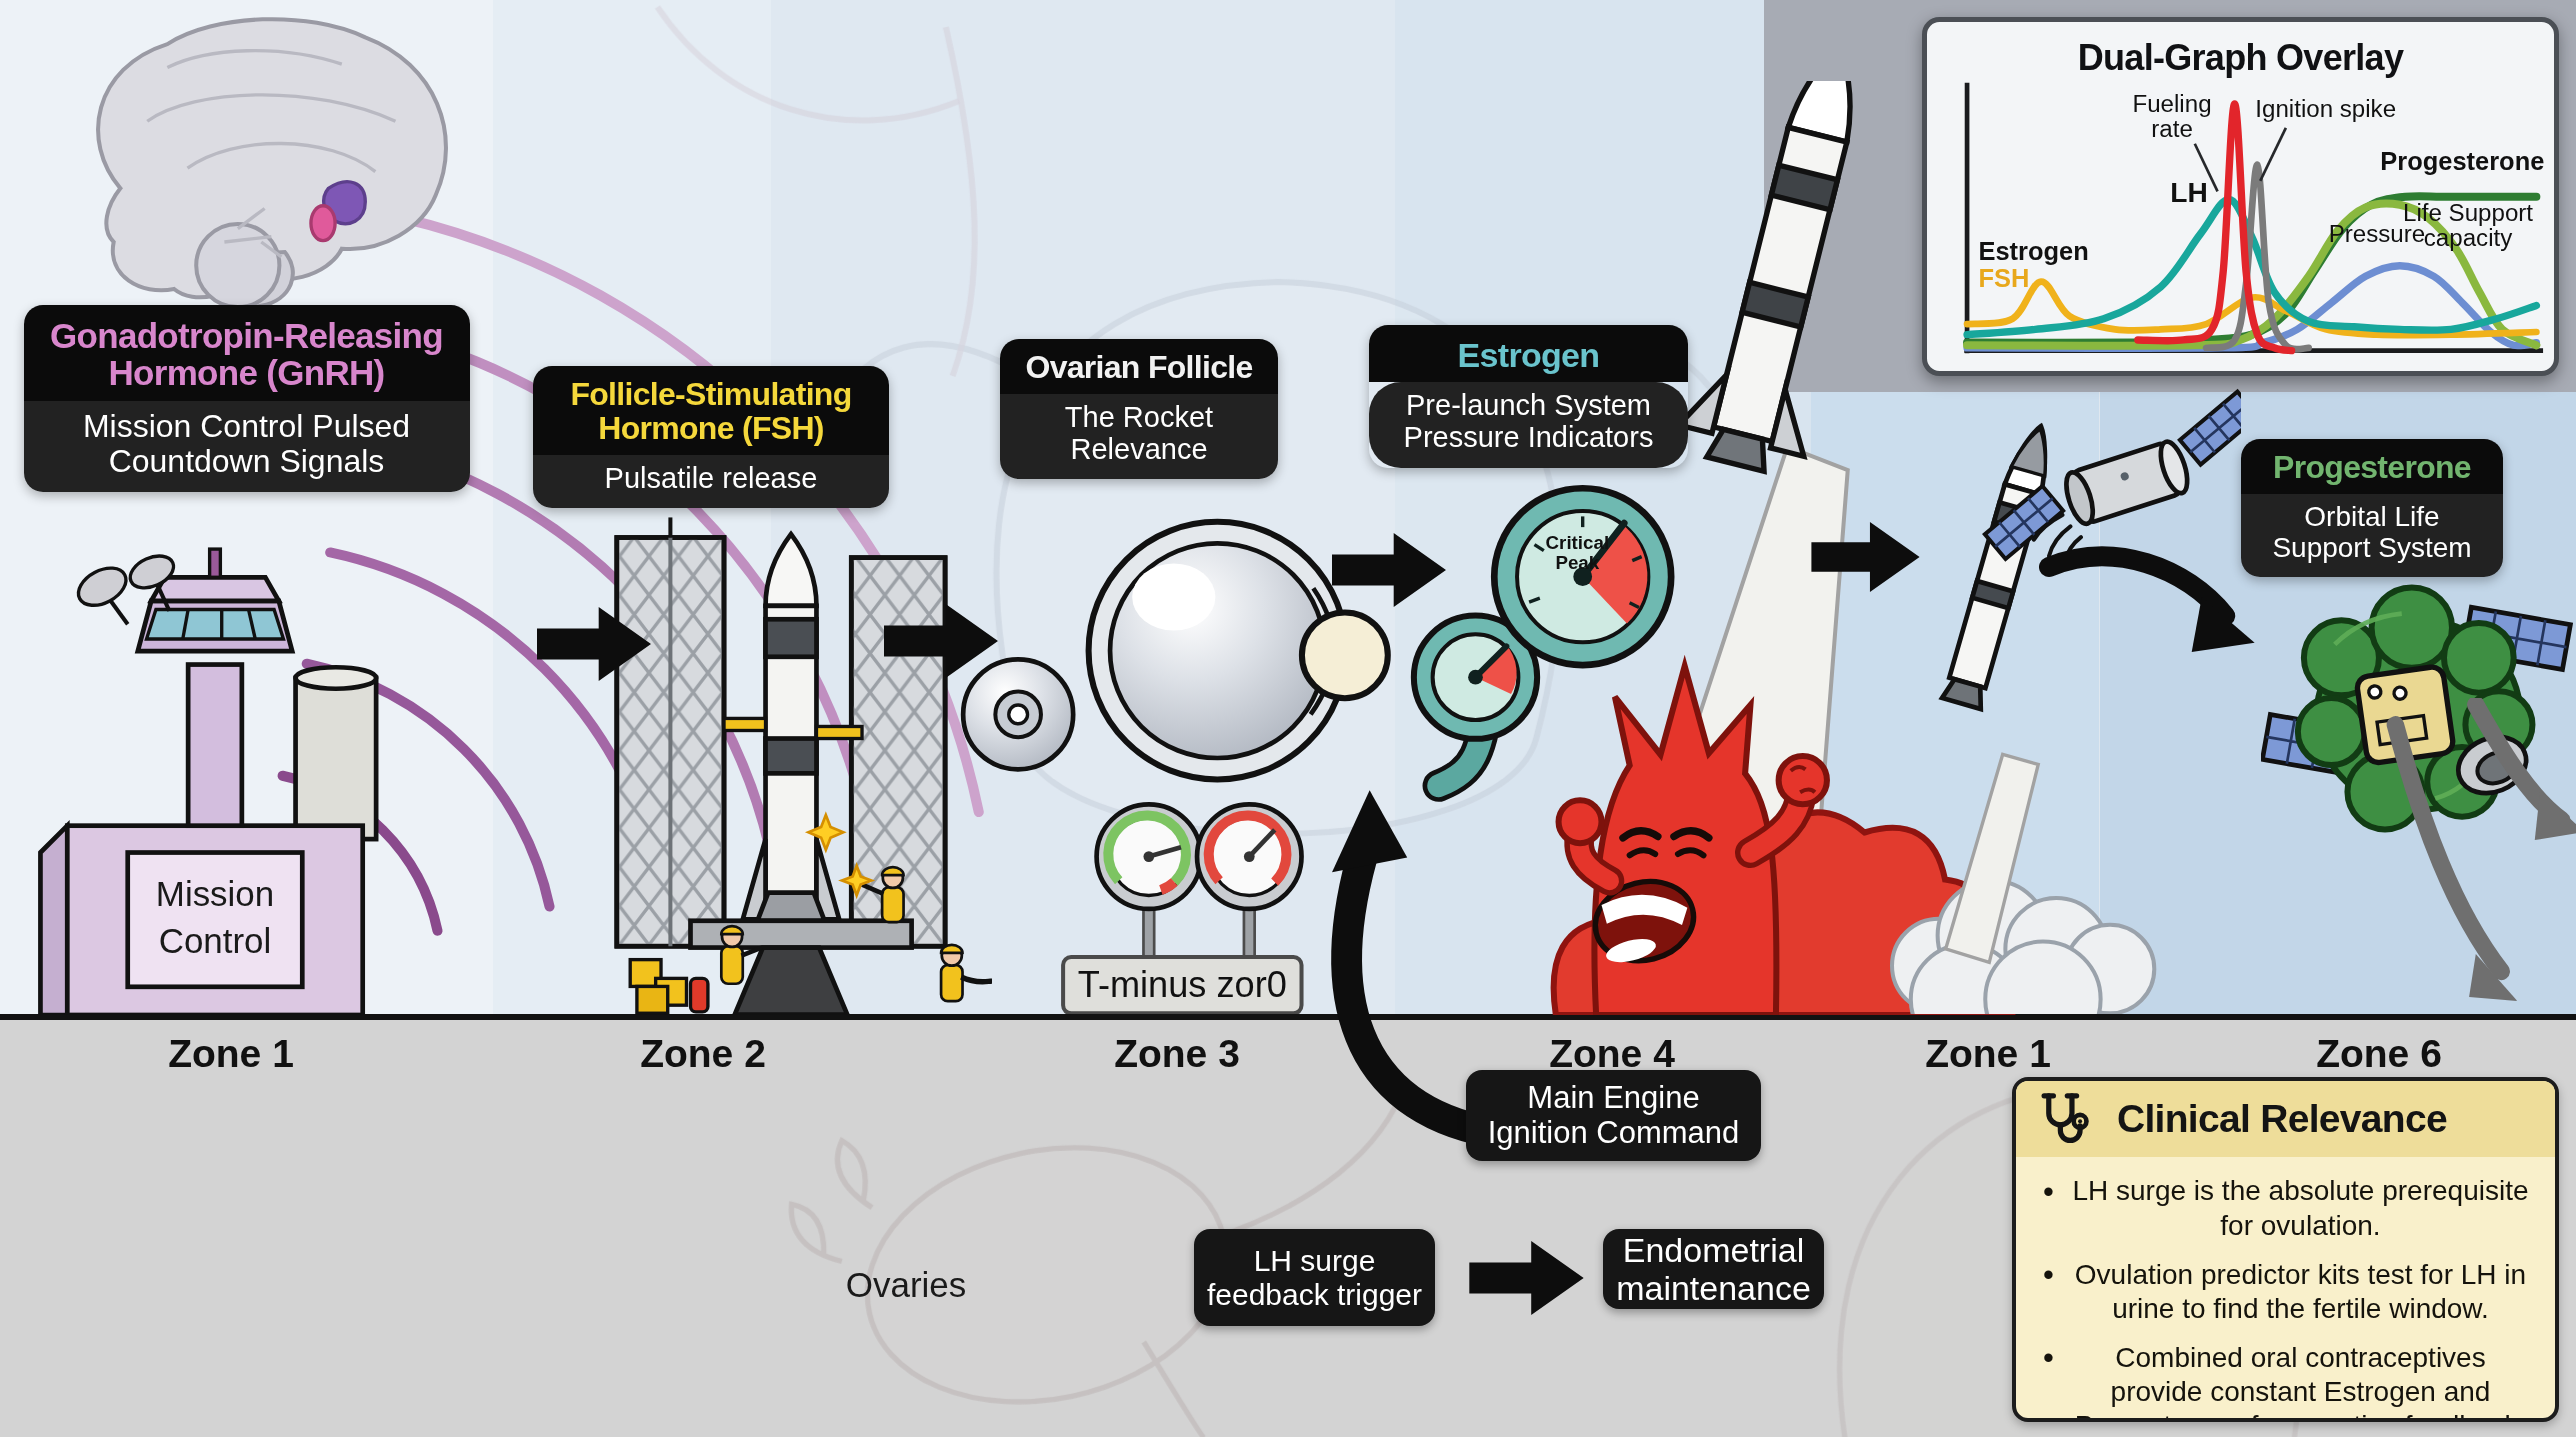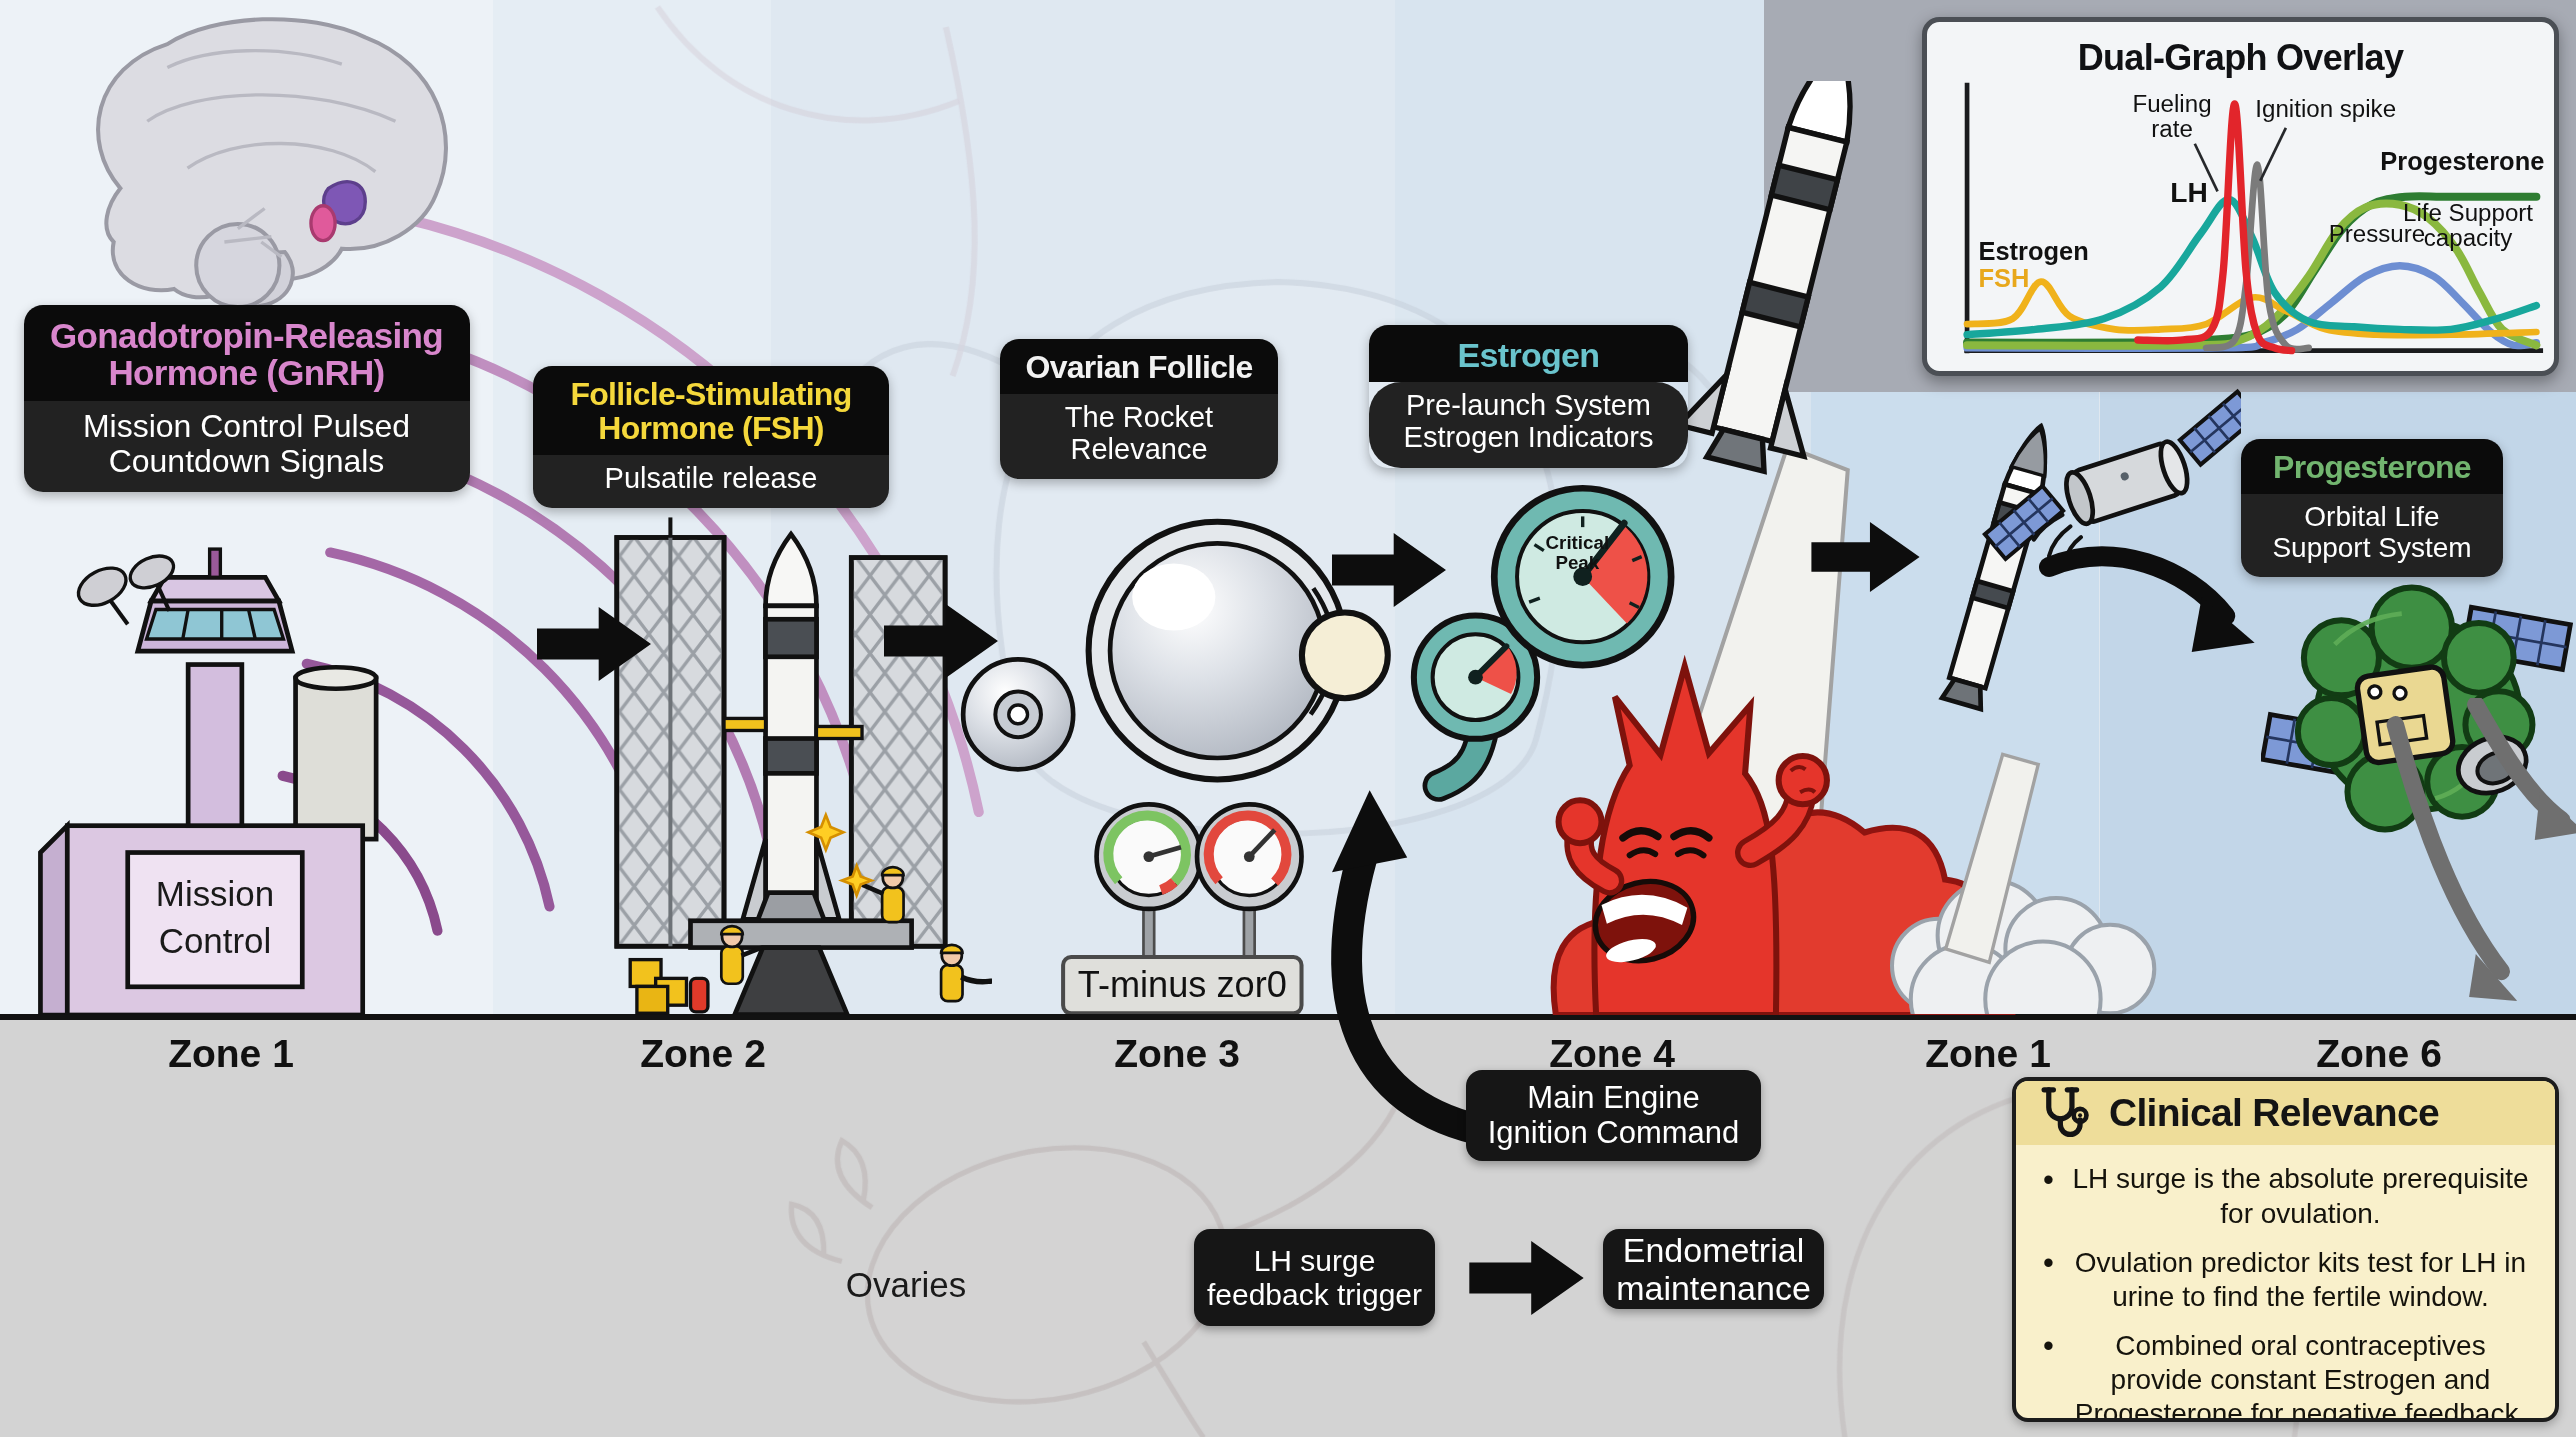--- a/index.html
+++ b/index.html
@@ -22,21 +22,21 @@
   
   .panel{position:absolute;left:1922px;top:17px;width:637px;height:359px;background:#f3f5f7;
          border:5.4px solid #4b4f55;border-radius:17.4px;box-sizing:border-box;
          box-shadow:0 5.4px 14.8px rgba(0,0,0,.35);}
   .panel-title{position:absolute;left:0;right:0;top:14.8px;text-align:center;
                font-size:36px;font-weight:bold;color:#101114;letter-spacing:-0.7px;}
   
   .clinical{position:absolute;left:2012px;top:1077px;width:547px;height:345px;background:#f9f0cb;
             border:4.7px solid #1c1c1c;border-radius:16px;box-sizing:border-box;overflow:hidden;
             box-shadow:0 4px 9.4px rgba(0,0,0,.25);}
-  .clin-head{height:64px;background:#eedd9a;display:flex;align-items:center;gap:15px;padding-left:20px;}
+  .clin-head{height:76px;background:#eedd9a;display:flex;align-items:center;gap:23px;padding-left:20px;}
   .clin-title{font-size:39px;font-weight:bold;color:#141414;letter-spacing:-0.7px;}
   .clinical ul{margin:17.4px 20px 0 23px;padding:0;list-style:none;}
   .clinical li{font-size:28px;color:#15130c;line-height:1.22;margin-bottom:14.8px;position:relative;padding-left:27px;text-align:center;}
   .clinical li::before{content:"•";position:absolute;left:4px;top:-1.3px;font-size:31px;}
   svg{display:block;}
   text{font-family:"Liberation Sans",sans-serif;}
 </style>
 </head>
 <body>
 
@@ -414,21 +414,21 @@
     <span style="display:block;">Relevance</span>
   </div>
 </div>
 
 <div class="callout" style="left:1369px;top:325px;width:319px;">
   <div class="co-head" style="font-size:34px;color:#6ac4cd;">
     <span>Estrogen</span>
   </div>
   <div class="co-body" style="font-size:29px;border-radius:32px;">
     <span style="display:block;">Pre-launch System</span>
-    <span style="display:block;">Estrogen Indicators</span>
+    <span style="display:block;">Pressure Indicators</span>
   </div>
 </div>
 
 <div class="callout" style="left:2241px;top:439px;width:262px;">
   <div class="co-head" style="font-size:32px;color:#72b56f;">
     <span>Progesterone</span>
   </div>
   <div class="co-body" style="font-size:28px;">
     <span style="display:block;">Orbital Life</span>
     <span style="display:block;">Support System</span>

